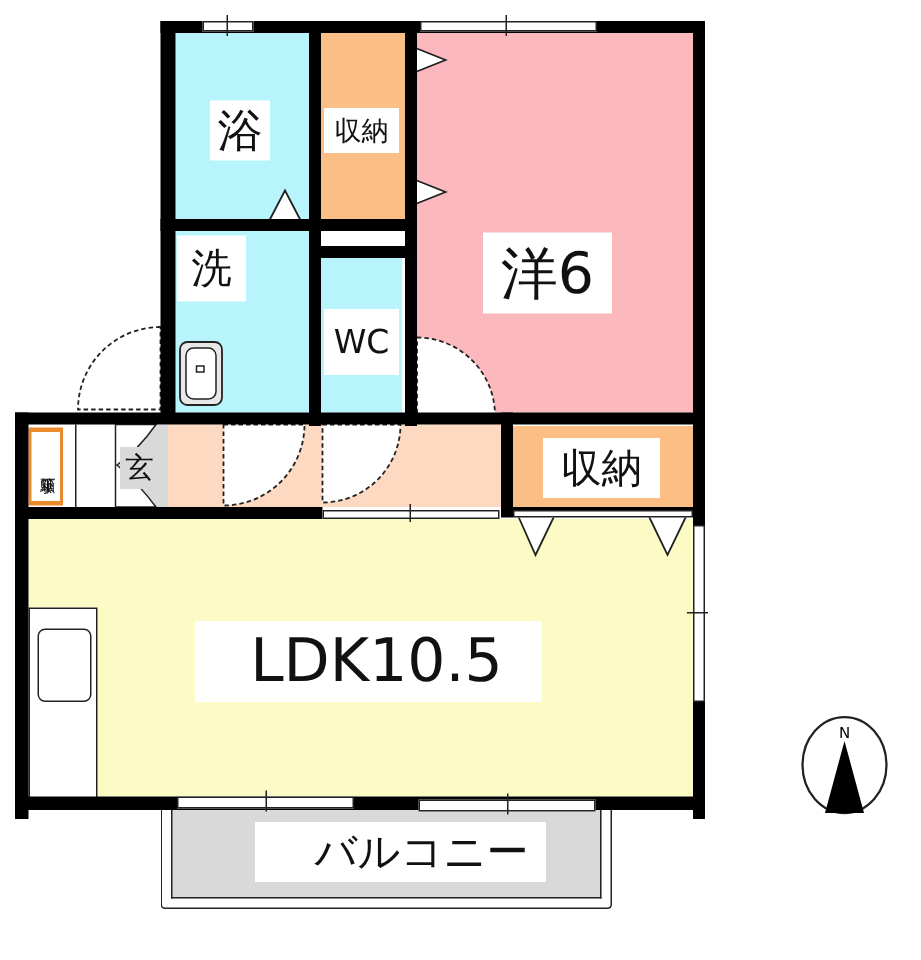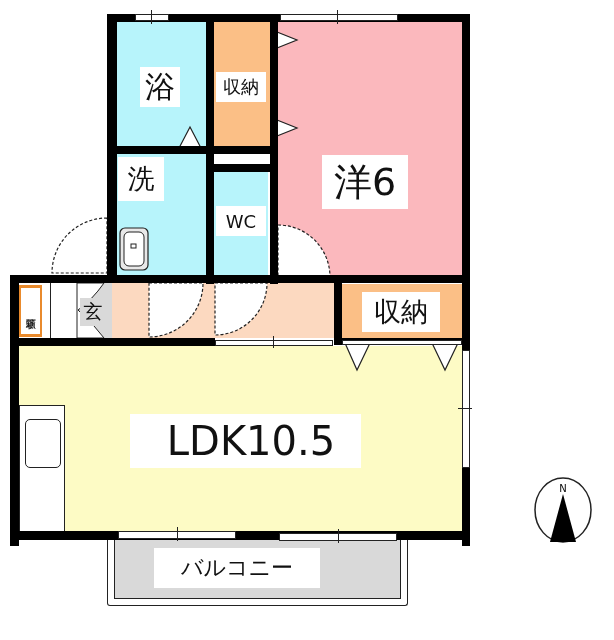--- a/index.html
+++ b/index.html
@@ -104,24 +104,24 @@
 <div class="win" style="left:279px;top:533px;width:118px;height:8px;"></div>
 <div class="tick" style="left:338px;top:529px;width:1px;height:14px;"></div>
 <div class="win" style="left:215px;top:340px;width:118px;height:6px;"></div>
 <div class="tick" style="left:273px;top:336px;width:1px;height:12px;"></div>
 <div class="win" style="left:342px;top:340px;width:120px;height:5px;"></div>
 
 <div class="label" style="left:140px;top:67px;width:40px;height:40px;font-size:30px;">浴</div>
 <div class="label" style="left:216px;top:72px;width:50px;height:30px;font-size:18px;">収納</div>
 <div class="label" style="left:322px;top:122px;width:86px;height:54px;font-size:38px;margin-top:33px;">洋6</div>
 <div class="label" style="left:118px;top:157px;width:46px;height:44px;font-size:27px;">洗</div>
-<div class="label" style="left:216px;top:206px;width:50px;height:30px;font-size:18px;">WC</div>
+<div class="label" style="left:216px;top:206px;width:50px;height:44px;font-size:22px;">WC</div>
 <div class="label" style="left:80px;top:298px;width:26px;height:28px;font-size:19px;background:#d9d9d9;">玄</div>
 <div class="label" style="left:21px;top:288px;width:19px;height:46px;font-size:10px;writing-mode:vertical-rl;">下駄箱</div>
 <div class="label" style="left:362px;top:292px;width:78px;height:40px;font-size:27px;">収納</div>
 <div class="label" style="left:130px;top:414px;width:220px;height:54px;font-size:40px;padding-left:11px;">LDK10.5</div>
-<div class="label" style="left:154px;top:548px;width:166px;height:40px;font-size:22px;">バルコニー</div>
+<div class="label" style="left:170px;top:548px;width:166px;height:40px;font-size:28px;padding-left:28px;">バルコニー</div>
 
 <svg width="50" height="80" style="left:528px;top:472px;">
   <ellipse cx="35" cy="38" rx="28" ry="32" fill="#fff" stroke="#222" stroke-width="1.5"></ellipse>
   <polygon points="35,22 22,70 48,70" fill="#000"></polygon>
   <text x="35" y="20" font-size="10" text-anchor="middle" font-family="DejaVu Sans, sans-serif" fill="#000">N</text>
 </svg>
 
 </body></html>

